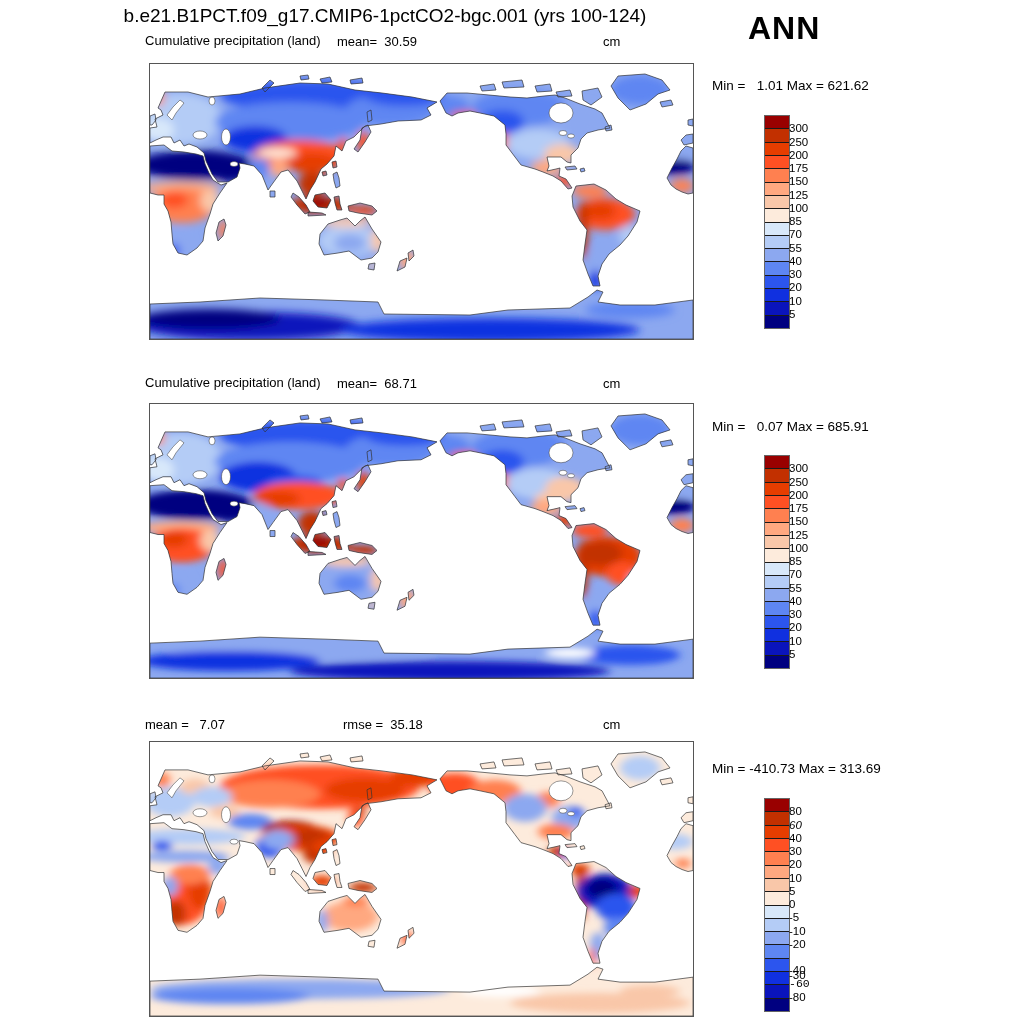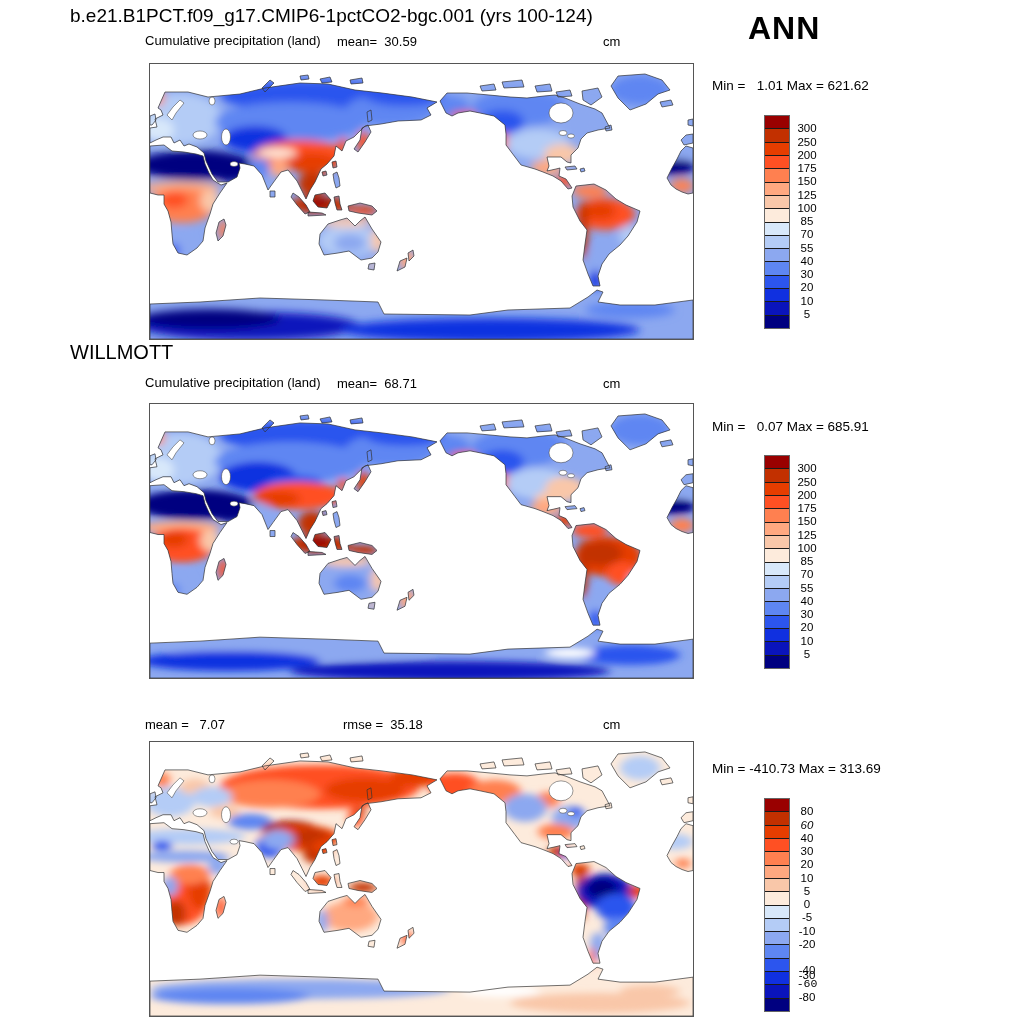--- a/index.html
+++ b/index.html
@@ -1,29 +1,29 @@
 <!DOCTYPE html>
 <html><head>
 <meta charset="utf-8">
 <style>
   html,body{margin:0;padding:0;background:#fff;}
   body{width:1024px;height:1024px;position:relative;font-family:"Liberation Sans",sans-serif;color:#000;}
   .canvas{position:absolute;left:0;top:0;width:1024px;height:1024px;overflow:hidden;background:#fff;}
   .abs{position:absolute;}
-  .title{left:70px;width:630px;font-size:19px;line-height:22px;white-space:pre;}
+  .title{left:70px;width:630px;text-align:center;font-size:19px;line-height:22px;white-space:pre;}
   .sub{font-size:13px;line-height:15px;white-space:pre;}
   .minmax{left:712px;font-size:13.5px;line-height:15px;white-space:pre;}
   .season{left:737px;top:10px;font-size:32px;font-weight:bold;letter-spacing:1px;margin-left:11px;}
   .mapbox{left:149px;width:543px;border:1px solid #555;background:#fff;}
   .mapbox svg{display:block;width:100%;height:100%;}
   .cbar{left:764px;width:24px;height:212px;border:1px solid #666;display:flex;flex-direction:column;}
   .cbar .cell{flex:1;border-bottom:1px solid #1a1a1a;}
   .cbar .cell:last-child{border-bottom:none;}
   .cblabels{left:789px;width:36px;height:212px;}
-  .cblabels div{position:absolute;width:36px;text-align:center;font-size:11.5px;line-height:12px;}
+  .cblabels div{position:absolute;width:36px;font-size:11.5px;line-height:12px;}
 </style>
 </head>
 <body>
 
 <div class="canvas">
 
   <div class="abs title" style="top:5px">b.e21.B1PCT.f09_g17.CMIP6-1pctCO2-bgc.001 (yrs 100-124)</div>
   <div class="abs season">ANN</div>
 
   <span class="abs sub" style="left:145px;top:33px">Cumulative precipitation (land)</span>
@@ -223,21 +223,20 @@
       <div style="top: 100px;">85</div>
       <div style="top: 113.25px;">70</div>
       <div style="top: 126.5px;">55</div>
       <div style="top: 139.75px;">40</div>
       <div style="top: 153px;">30</div>
       <div style="top: 166.25px;">20</div>
       <div style="top: 179.5px;">10</div>
       <div style="top: 192.75px;">5</div>
     </div>
 
-  <div class="abs title" style="top:341px;font-size:20px">WILLMOTT</div>
   <span class="abs sub" style="left:145px;top:375px">Cumulative precipitation (land)</span>
   <span class="abs sub" style="left:337px;top:376px">mean=  68.71</span>
   <span class="abs sub" style="left:603px;top:376px">cm</span>
   <div class="abs mapbox" id="map1" style="top:403px;height:274px">
       <svg viewBox="0 0 543 275" preserveAspectRatio="none">
         <defs>
           <clipPath id="lc1">
             <path d="M8,44 L15,28 L38,28 L58,33 L90,30 L115,24 L150,19 L178,20 L205,26 L232,29 L262,33 L287,38 L277,44 L281,51 L271,56 L248,57 L231,60 L215,62 L204,73 L196,77 L192,87 L186,82 L184,92 L177,100 L171,105 L165,118 L160,126 L156,135 L152,127 L147,117 L138,106 L131,108 L123,119 L118,126 L112,111 L104,102 L95,100 L89,99 L90,104 L87,113 L78,118 L68,118 L62,110 L56,97 L54,89 L47,83 L39,80 L34,82 L30,76 L24,79 L21,73 L13,73 L6,76 L0,79 L0,64 L7,63 L5,55 L13,51 L11,46 Z"></path>
             <path d="M0,82 L14,81 L22,87 L34,88 L46,90 L53,92 L55,100 L59,109 L63,116 L71,121 L77,119 L70,129 L63,140 L60,150 L55,164 L53,177 L47,184 L37,191 L28,189 L23,180 L22,170 L21,158 L18,147 L14,140 L14,131 L8,131 L0,129 Z"></path>
             <path d="M543,84 L536,82 L531,87 L527,95 L522,104 L517,114 L521,121 L526,125 L532,128 L538,130 L543,129 Z"></path>

